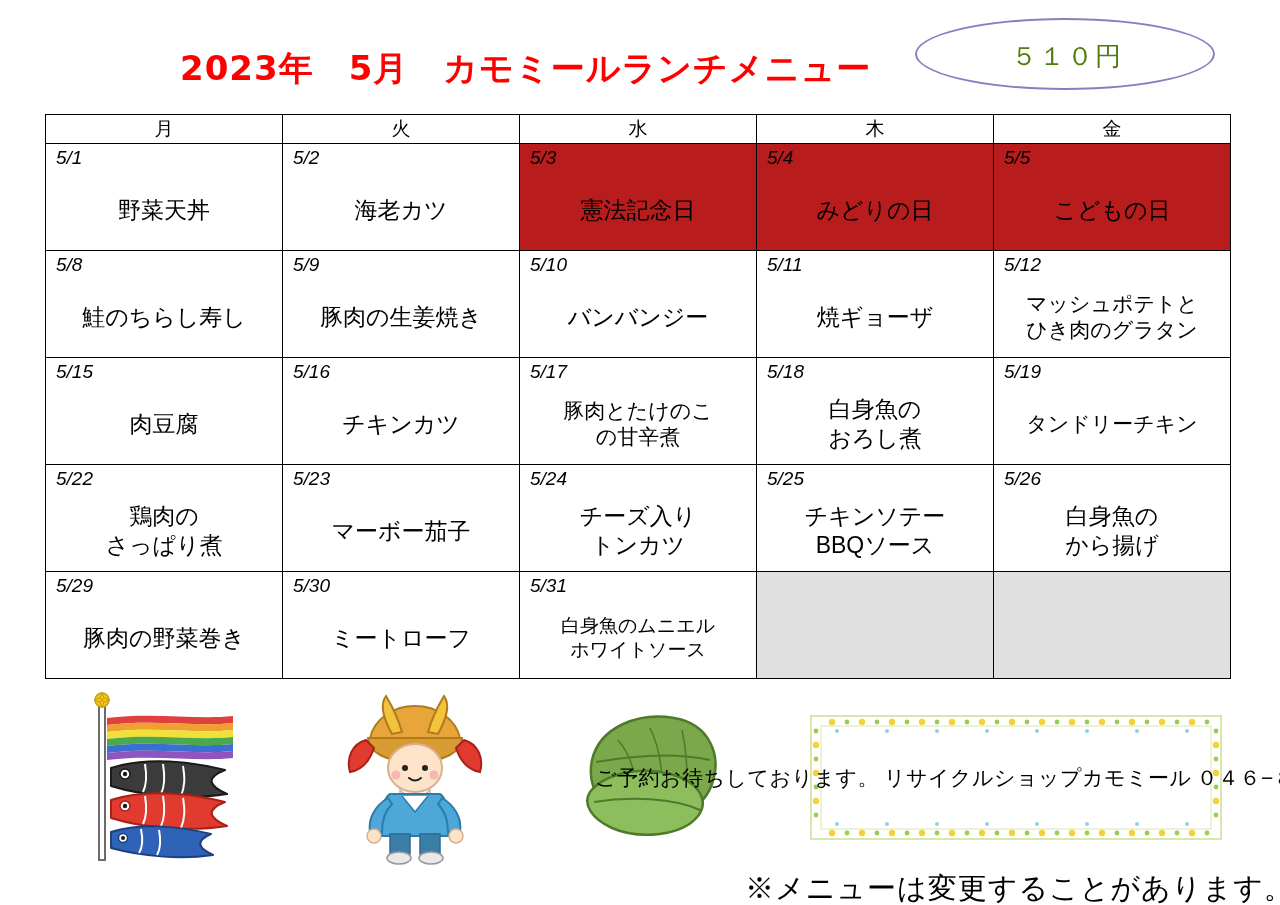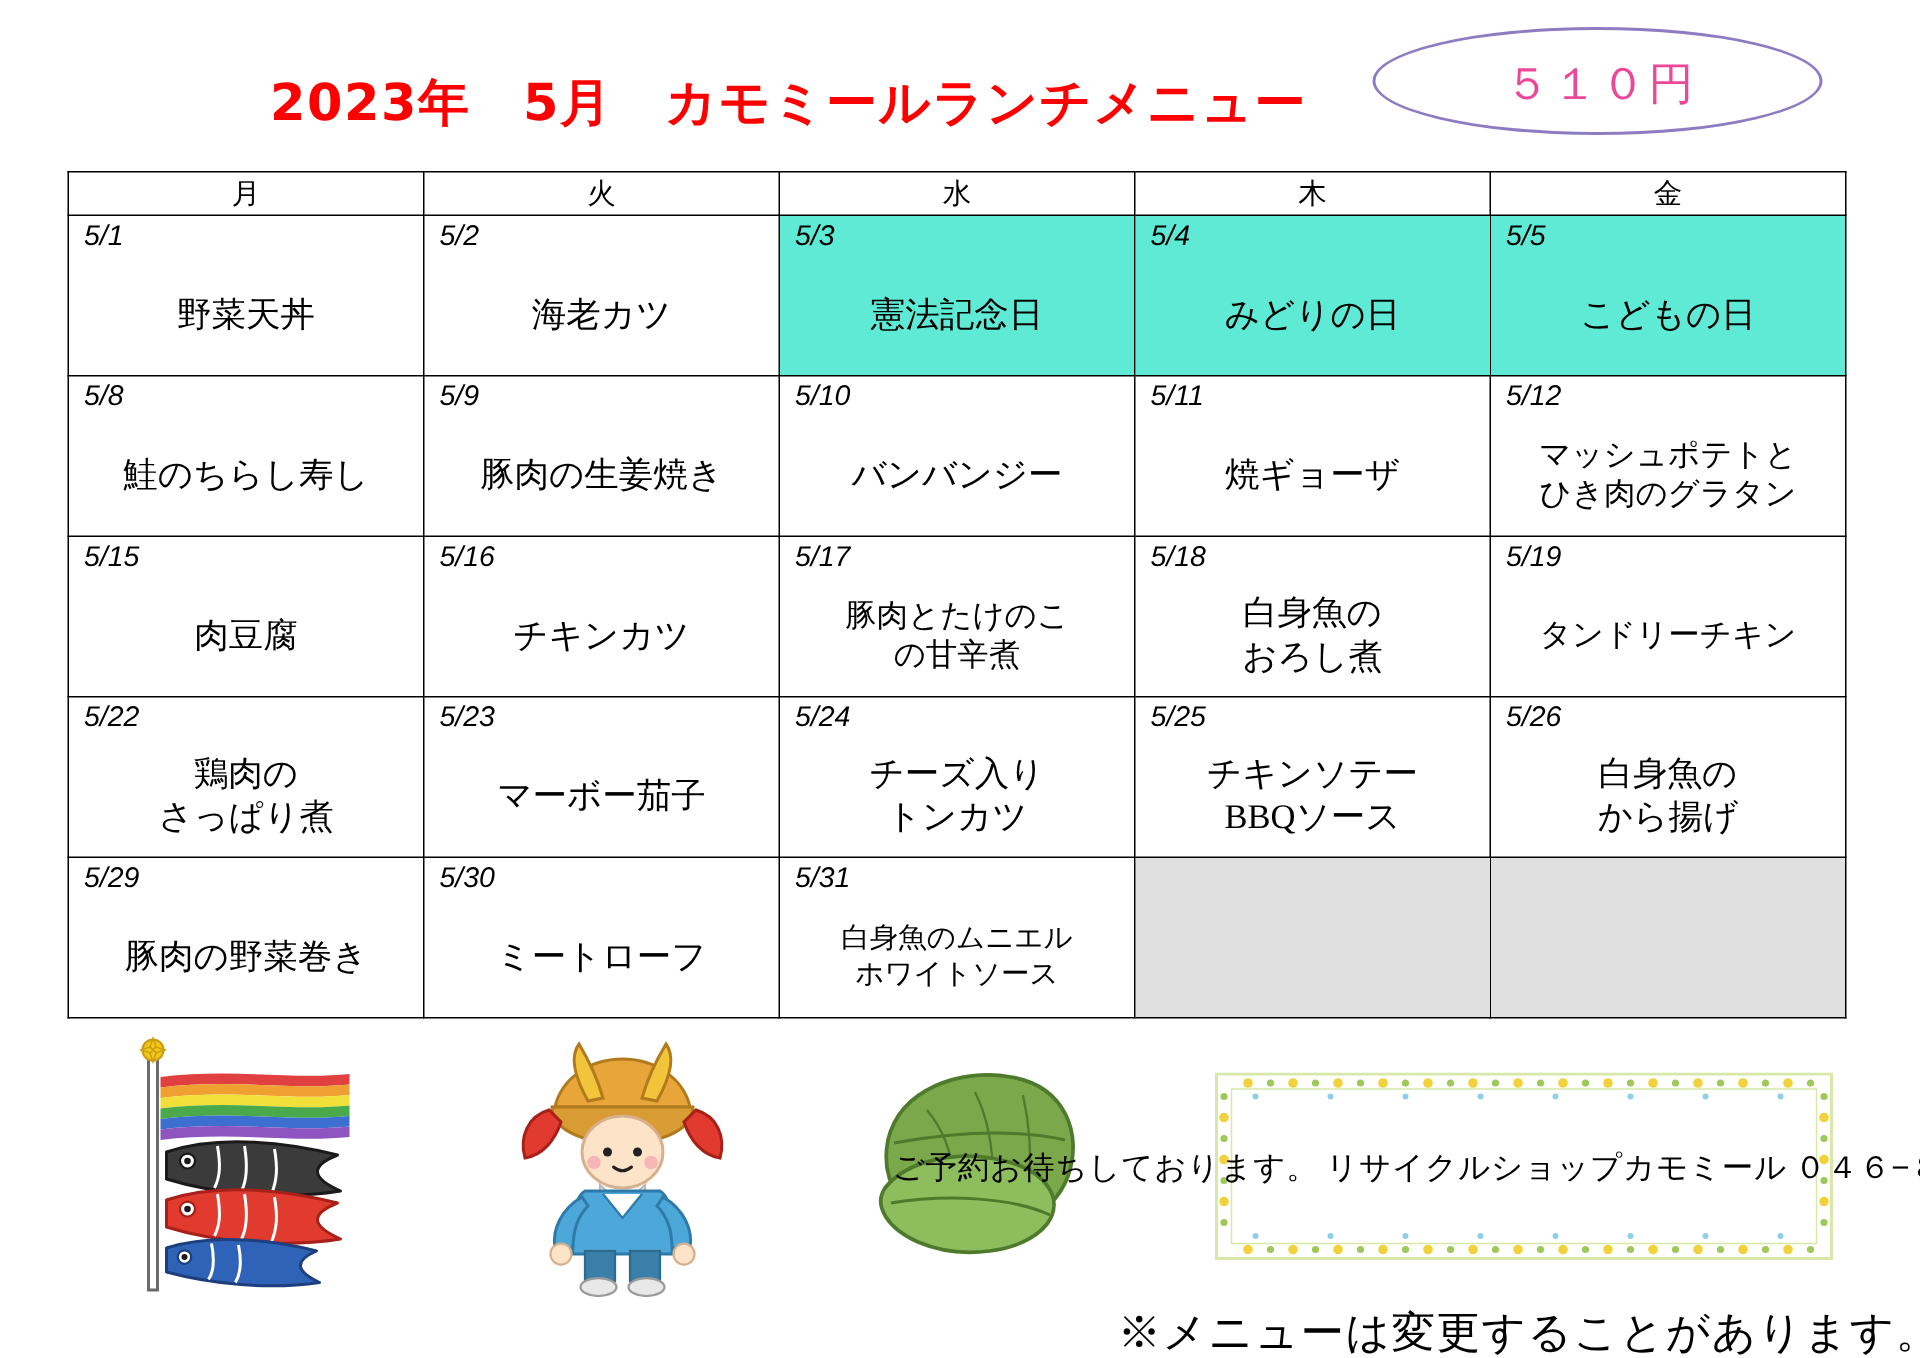--- a/index.html
+++ b/index.html
@@ -45,23 +45,23 @@
     box-sizing: border-box;
   }
   .price-text {
     position: absolute;
     left: 0; top: 0;
     width: 300px;
     height: 72px;
     display: flex;
     align-items: center;
     justify-content: center;
-    font-size: 30px;
+    font-size: 26px;
     letter-spacing: 2px;
-    color: #ec4899;
+    color: #4d7c0f;
   }
 
   
   table.menu {
     position: absolute;
     left: 45px;
     top: 114px;
     width: 1186px;
     border-collapse: collapse;
     table-layout: fixed;
@@ -76,21 +76,21 @@
     font-weight: normal;
     font-size: 19px;
     text-align: center;
     vertical-align: middle;
   }
   td.day-cell {
     height: 106px;
     position: relative;
   }
   td.day-cell.holiday {
-    background: #5eead4;
+    background: #b91c1c;
   }
   td.day-cell.empty {
     background: #e0e0e0;
   }
   .date {
     font-size: 19px;
     text-align: left;
     padding: 4px 0 0 10px;
     color: #000;
     line-height: 1.1;
@@ -104,21 +104,21 @@
     bottom: 4px;
     display: flex;
     align-items: center;
     justify-content: center;
     text-align: center;
     padding: 0 4px;
     box-sizing: border-box;
     line-height: 1.25;
     white-space: pre-line;
   }
-  .dish.s22 { font-size: 23px; font-family: Liberation Serif, serif; }
+  .dish.s22 { font-size: 23px; }
   .dish.s20 { font-size: 21px; }
   .dish.s18 { font-size: 19px; }
 
   
   .deco {
     position: absolute;
   }
 
   
   .koi { left: 85px; top: 690px; width: 180px; height: 175px; }

